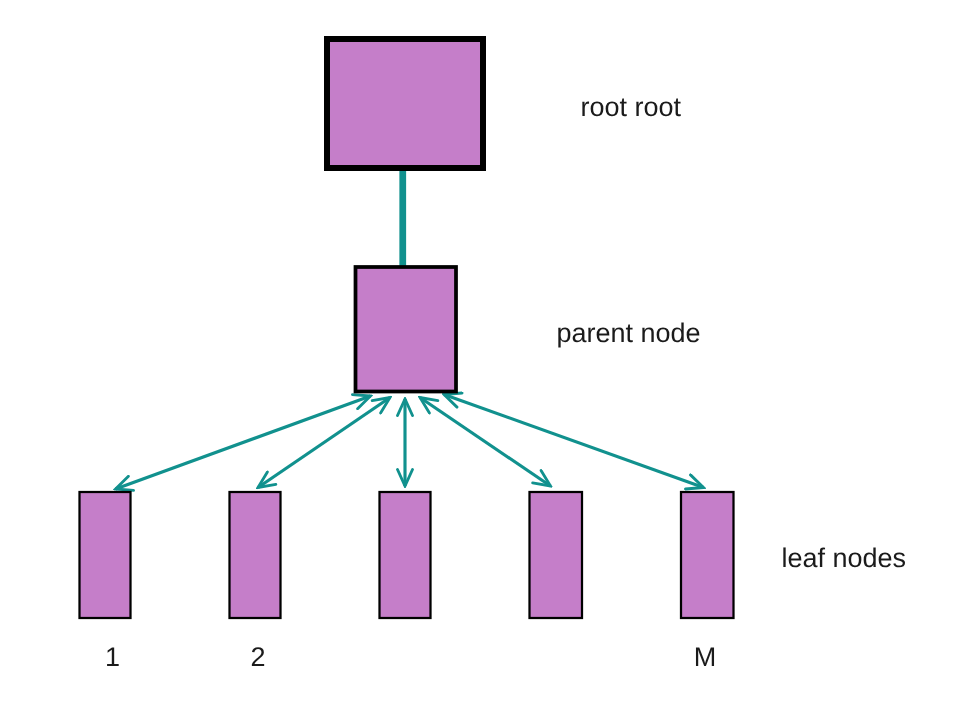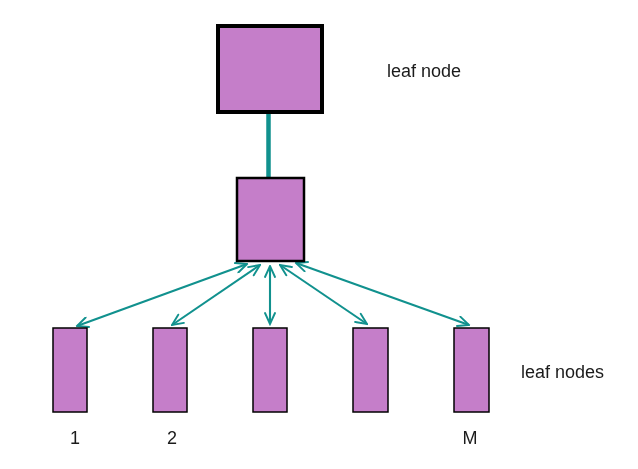--- a/index.html
+++ b/index.html
@@ -52,21 +52,22 @@
         <rect x="218" y="26" width="104" height="86" class="node" stroke-width="4"></rect>
         <rect x="237" y="178" width="67" height="83" class="node" stroke-width="2.5"></rect>
         <rect x="53" y="328" width="34" height="84" class="node" stroke-width="1.5"></rect>
         <rect x="153" y="328" width="34" height="84" class="node" stroke-width="1.5"></rect>
         <rect x="253" y="328" width="34" height="84" class="node" stroke-width="1.5"></rect>
         <rect x="353" y="328" width="35" height="84" class="node" stroke-width="1.5"></rect>
         <rect x="454" y="328" width="35" height="84" class="node" stroke-width="1.5"></rect>
       </g>
   </svg>
 
-  <div class="label" style="left: 387px; top: 61px;">leaf node</div>
+  <div class="label" style="left: 387px; top: 61px;">root root</div>
+  <div class="label" style="left: 371px; top: 212px;">parent node</div>
   <div class="label" style="left: 521px; top: 362px; text-align: right;">leaf nodes</div>
 
   <div>
       <div class="leaf-num" style="left: 75px; top: 428px;">1</div>
       <div class="leaf-num" style="left: 172px; top: 428px;">2</div>
       <div class="leaf-num" style="left: 470px; top: 428px;">M</div>
     </div>
 </div>
 
 </body></html>

